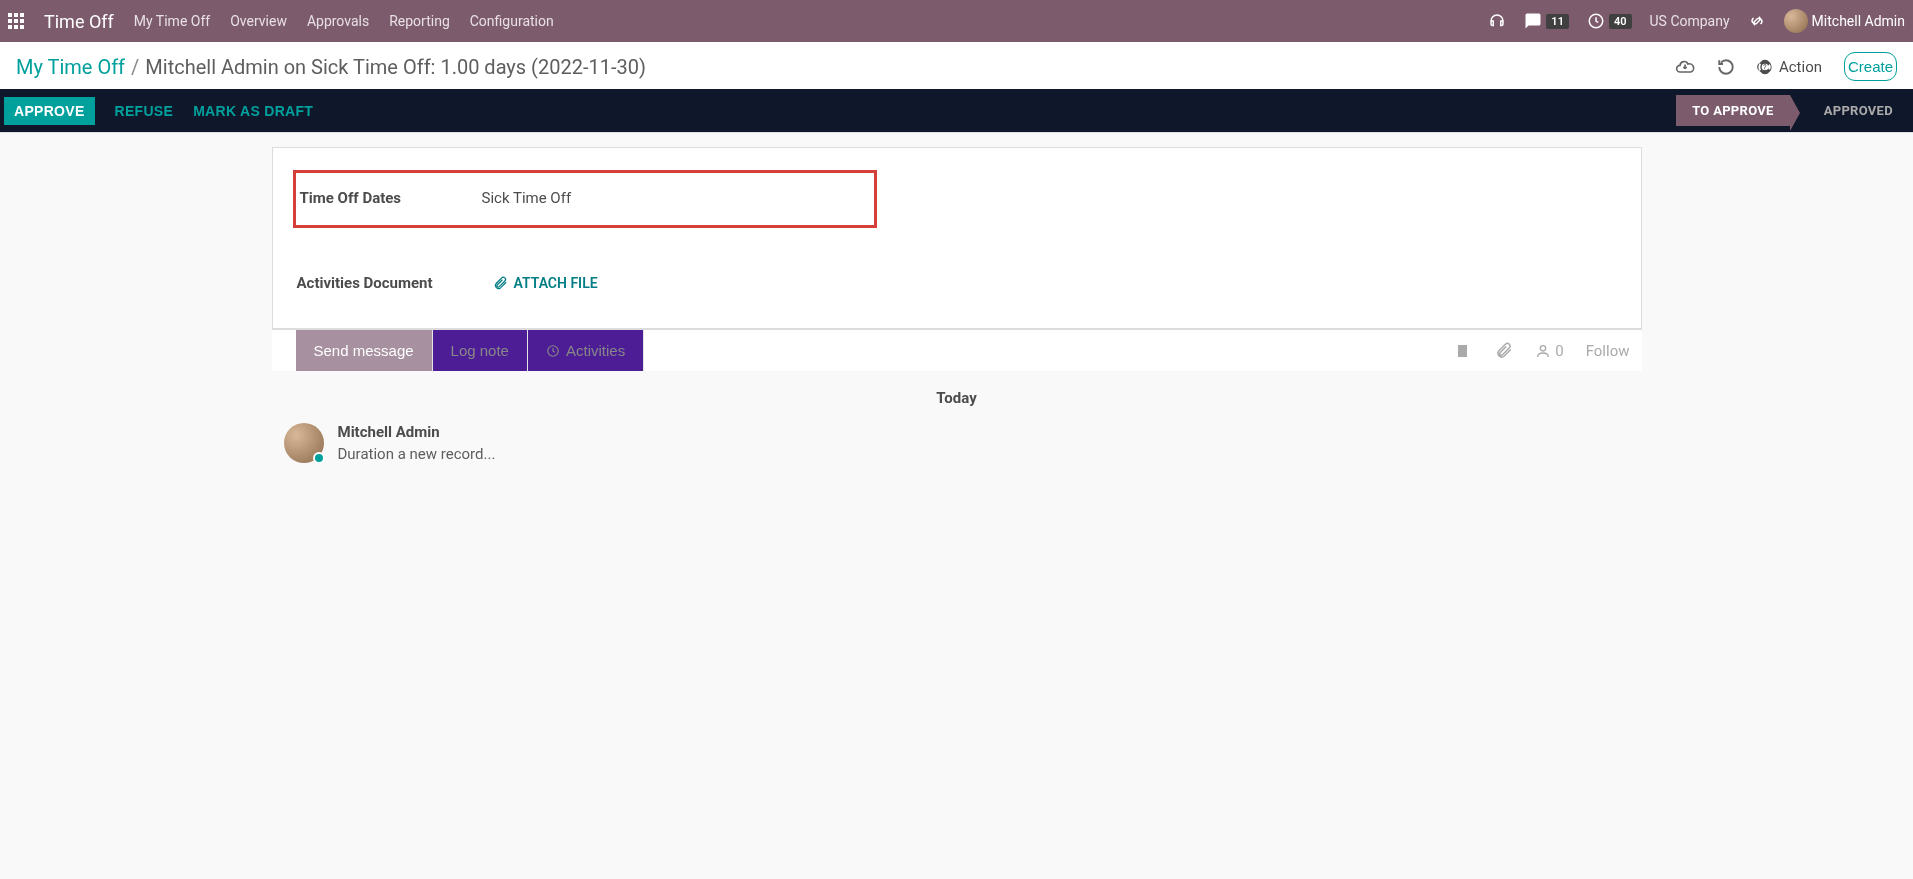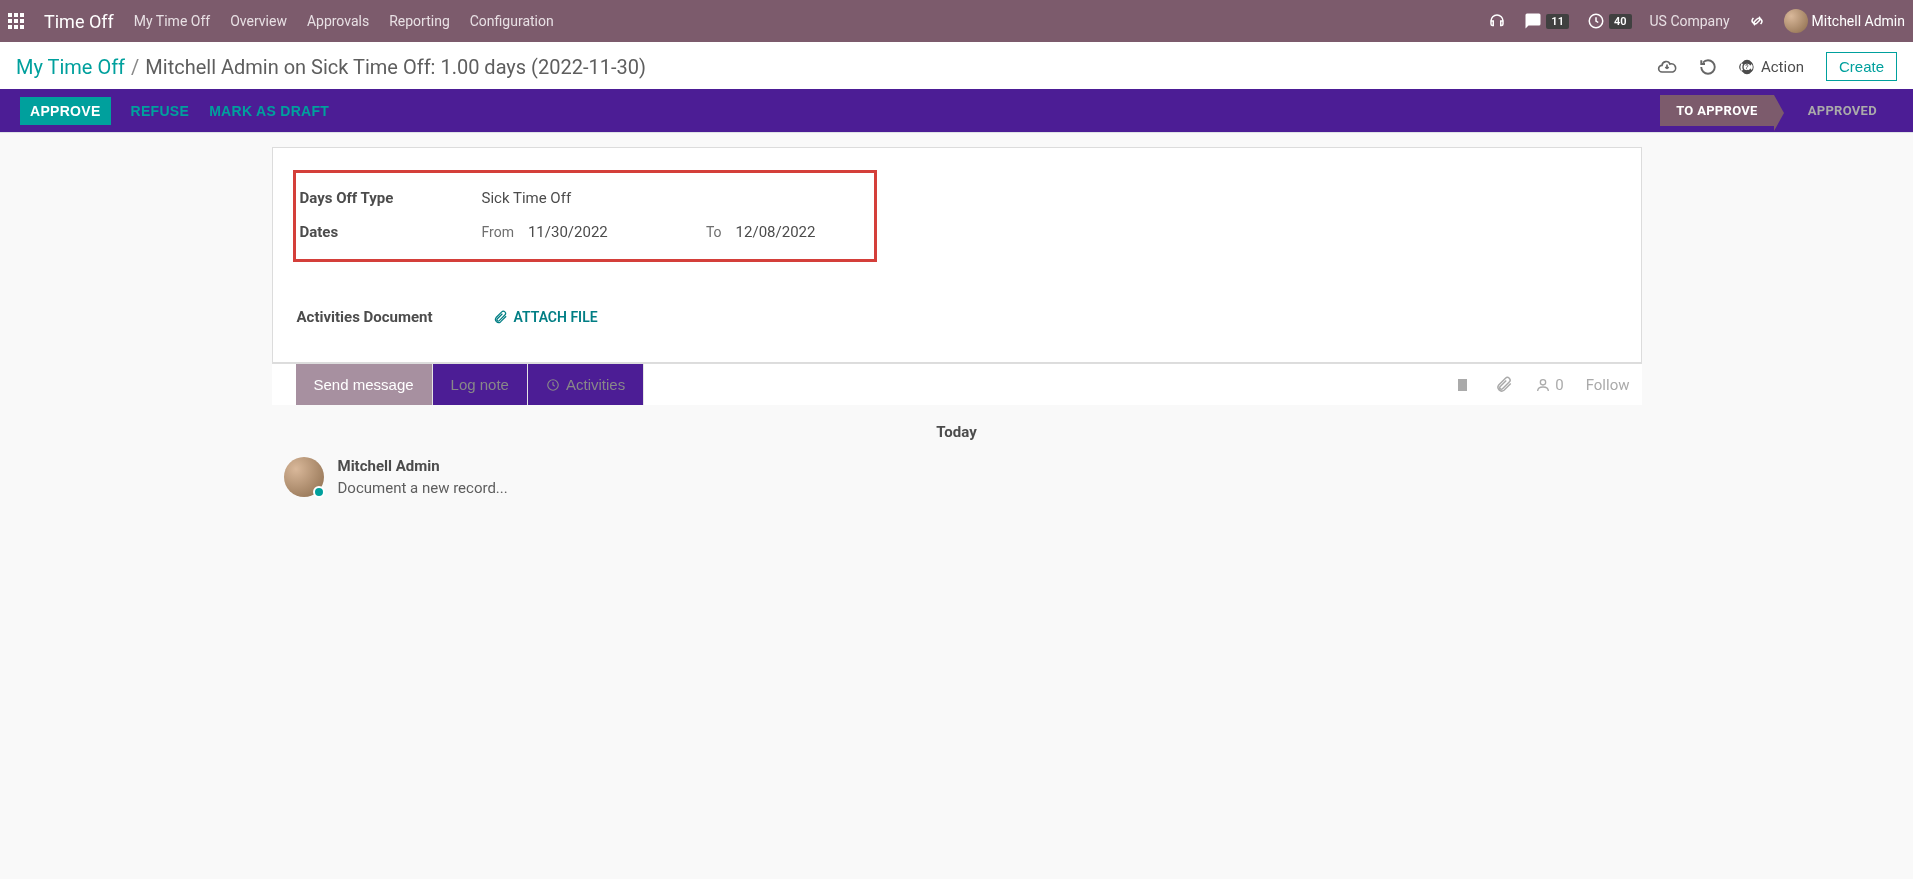--- a/index.html
+++ b/index.html
@@ -19,24 +19,24 @@
 
   
   .control-panel { background:#fff; border-bottom:1px solid #dee2e6; }
   .cp-top { display:flex; align-items:center; justify-content:space-between; padding:10px 16px 8px; }
   .breadcrumb { font-size:20px; color:#5e5e5e; display:flex; align-items:center; gap:6px; flex-wrap:wrap; }
   .breadcrumb a { color:#00a09d; text-decoration:none; }
   .breadcrumb .sep { color:#888; }
   .cp-actions { display:flex; align-items:center; gap:22px; }
   .cp-icon { color:#666; cursor:pointer; font-size:16px; }
   .action-dd { display:flex; align-items:center; gap:6px; color:#4c4c4c; cursor:pointer; font-size:15px; }
-  .btn-create { border:1px solid #00a09d; color:#00a09d; background:#fff; padding:5px 12px; font-size:15px; cursor:pointer; border-radius:0; }
-  
-  
-  .wf-bar { display:flex; align-items:center; justify-content:space-between; padding:6px 20px; background:#4c1d95; }
+  .btn-create { border:1px solid #00a09d; color:#00a09d; background:#fff; padding:5px 3px; font-size:15px; cursor:pointer; border-radius:11px; }
+  
+  
+  .wf-bar { display:flex; align-items:center; justify-content:space-between; padding:6px 4px; background:#0f172a; }
   .wf-left { display:flex; gap:20px; align-items:center; }
   .btn-approve { background:#00a09d; color:#fff; border:none; padding:6px 10px; font-weight:700; font-size:14px; letter-spacing:.3px; cursor:pointer; }
   .btn-secondary { background:none; border:none; color:#00a09d; font-weight:600; font-size:14px; cursor:pointer; letter-spacing:.3px; }
   .status-bar { display:flex; align-items:stretch;gap:12px; }
   .status-step { padding:8px 16px; font-size:13px; font-weight:700; letter-spacing:.3px; color:#aaa; position:relative; display:flex; align-items:center; }
   .status-step.active { background:#7c5b6c; color:#fff; }
   .status-step.active::after { content:""; position:absolute; right:-10px; top:0; bottom:0; width:0; height:0; border-top:18px solid transparent; border-bottom:18px solid transparent; border-left:10px solid #7c5b6c; }
 
   
   .sheet-wrap { max-width:1402px; margin:14px auto 0; padding:0 16px; }
@@ -159,31 +159,22 @@
       <div class="status-step active">TO APPROVE</div>
       <div class="status-step" style="padding-left:22px">APPROVED</div>
     </div>
   </div>
 </div>
 
 <div class="sheet-wrap">
   <div class="sheet">
     <div class="highlight-box">
       <div class="form-row">
-        <div class="form-label">Days Off Type</div>
+        <div class="form-label">Time Off Dates</div>
         <div class="form-val">Sick Time Off</div>
-      </div>
-      <div class="form-row">
-        <div class="form-label">Dates</div>
-        <div style="display:flex; align-items:center; gap:8px;">
-          <span class="form-sub">From</span>
-          <span class="form-val" style="width:170px;">11/30/2022</span>
-          <span class="form-sub">To</span>
-          <span class="form-val">12/08/2022</span>
-        </div>
       </div>
     </div>
     <div style="height:30px"></div>
     <div class="form-row">
       <div class="form-label" style="width:200px">Activities Document</div>
       <div class="attach-link">
         <svg width="15" height="15" viewBox="0 0 24 24" fill="none" stroke="#017e84" stroke-width="2">
             <path d="M21 10l-9 9a5 5 0 01-7-7l9-9a3.5 3.5 0 015 5L10 17a2 2 0 01-3-3l8-8"></path>
           </svg>
         <span>ATTACH FILE</span>
@@ -226,16 +217,16 @@
       <span class="cr-item">Follow</span>
     </div>
   </div>
   <div class="today-sep">Today</div>
   <div class="msg">
     <div class="avatar-md">
       <span class="presence-dot"></span>
     </div>
     <div>
       <div class="msg-author">Mitchell Admin</div>
-      <div class="msg-body">Document a new record...</div>
+      <div class="msg-body">Duration a new record...</div>
     </div>
   </div>
 </div>
 
 </body></html>

